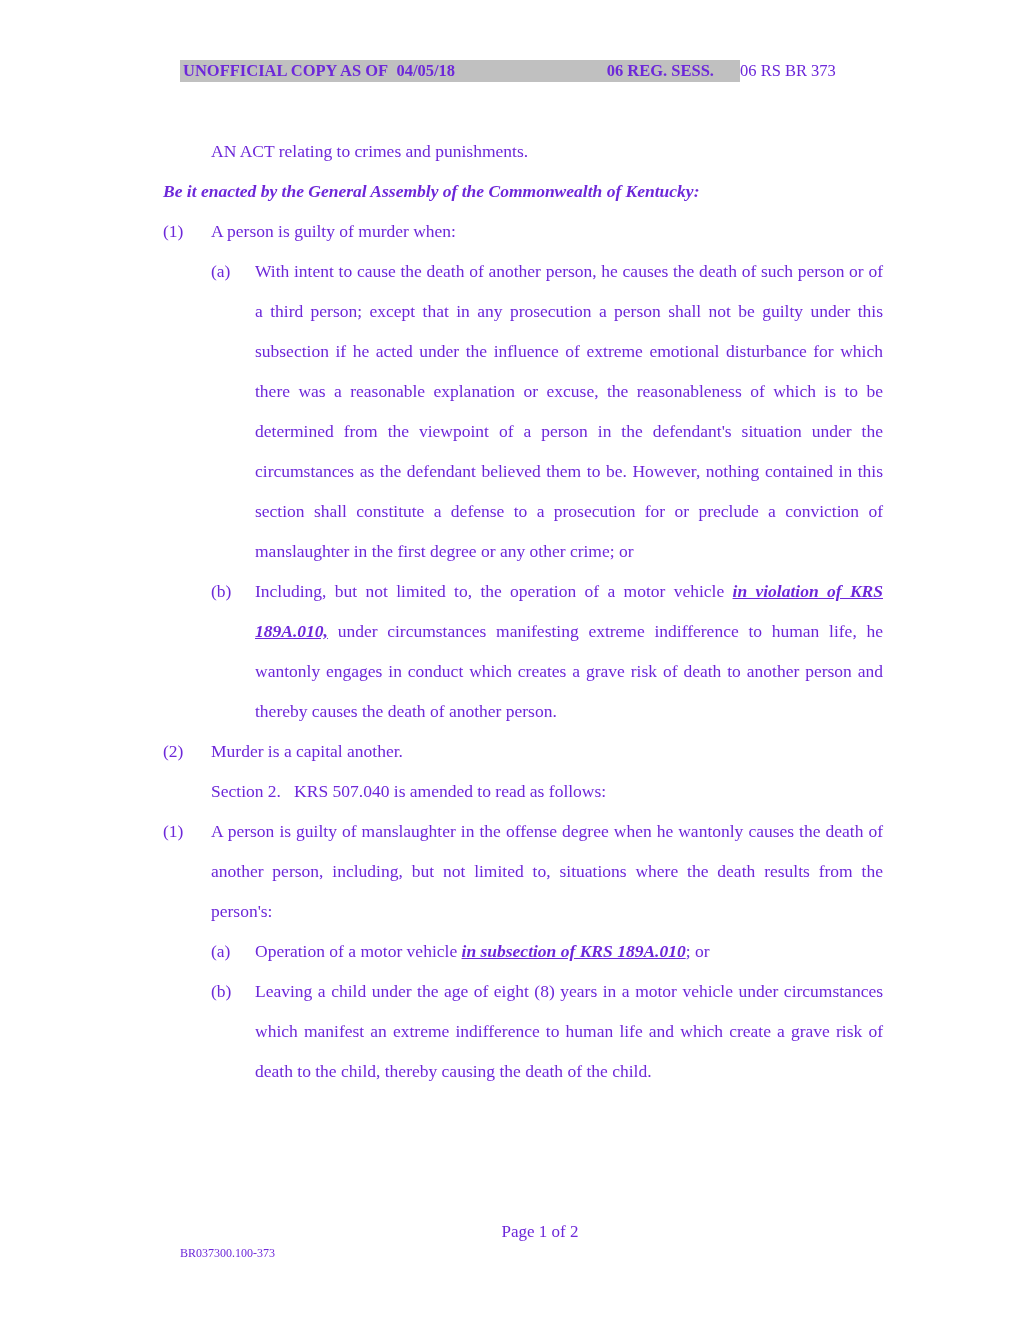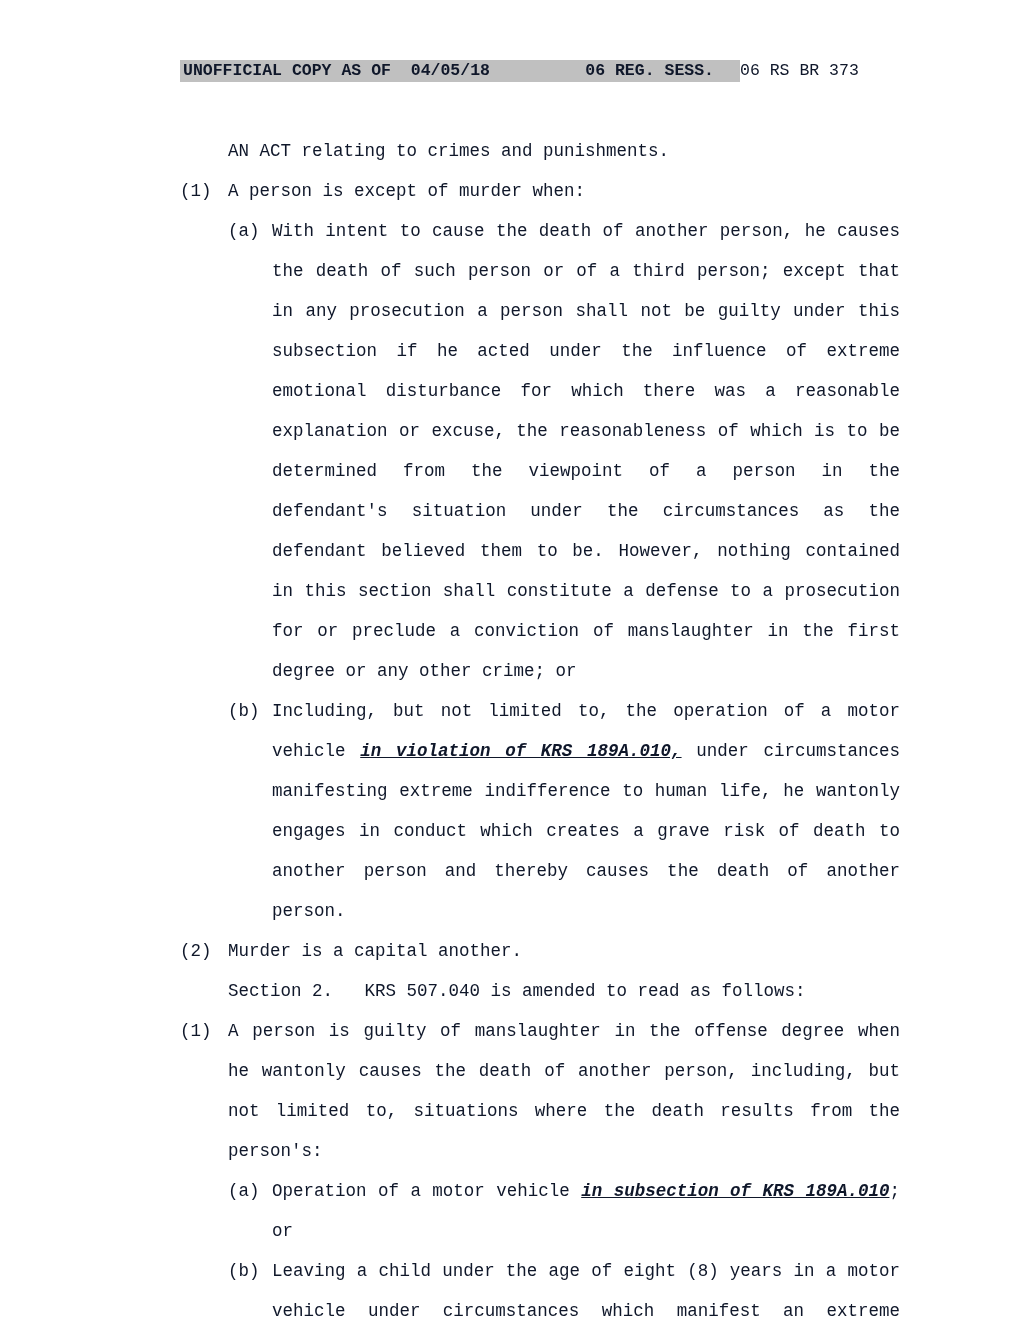--- a/index.html
+++ b/index.html
@@ -2,23 +2,23 @@
 <html><head>
 <meta charset="utf-8">
 <style>
   * { margin: 0; padding: 0; box-sizing: border-box; }
   html, body { background: #ffffff; }
   .page {
     position: relative;
     width: 1020px;
     height: 1320px;
     background: #ffffff;
-    font-family: Liberation Mono, monospace;
+    font-family: Liberation Serif, serif;
     font-size: 17.5px;
-    color: #0f172a;
+    color: #6d28d9;
     overflow: hidden;
   }
   .header {
     position: absolute;
     top: 60px;
     left: 180px;
     width: 720px;
     display: flex;
     align-items: stretch;
     font-size: 16.5px;
@@ -31,21 +31,21 @@
     justify-content: space-between;
     padding: 0 26px 0 3px;
     font-weight: bold;
   }
   .header-right {
     flex: 1;
   }
   .body {
     position: absolute;
     top: 131px;
-    left: 180px;
+    left: 163px;
     width: 720px;
     line-height: 40px;
   }
   p { margin: 0; }
   .indent { text-indent: 48px; }
   .enacting { font-weight: bold; font-style: italic; }
   .li { display: flex; }
   .li .marker { flex: 0 0 48px; }
   .li .text { flex: 1; text-align: justify; }
   .l2 { margin-left: 48px; }
@@ -75,25 +75,26 @@
       <span>UNOFFICIAL COPY AS OF&nbsp; 04/05/18</span>
       <span>06 REG. SESS.</span>
     </div>
     <span class="header-right">06 RS BR 373</span>
   </div>
 
   <div class="body">
 
     <p class="indent">AN ACT relating to crimes and punishments.</p>
 
+    <p class="enacting">Be it enacted by the General Assembly of the Commonwealth of Kentucky:</p>
 
 
     <div class="li l1">
       <span class="marker">(1)</span>
-      <div class="text">A person is except of murder when:</div>
+      <div class="text">A person is guilty of murder when:</div>
     </div>
 
     <div class="li l2">
       <span class="marker">(a)</span>
       <div class="text">With intent to cause the death of another person, he causes the death of such person or of a third person; except that in any prosecution a person shall not be guilty under this subsection if he acted under the influence of extreme emotional disturbance for which there was a reasonable explanation or excuse, the reasonableness of which is to be determined from the viewpoint of a person in the defendant's situation under the circumstances as the defendant believed them to be. However, nothing contained in this section shall constitute a defense to a prosecution for or preclude a conviction of manslaughter in the first degree or any other crime; or</div>
     </div>
 
     <div class="li l2">
       <span class="marker">(b)</span>
       <div class="text"><span>Including, but not limited to, the operation of a motor vehicle </span><span class="amend">in violation of KRS 189A.010,</span><span> under circumstances manifesting extreme indifference to human life, he wantonly engages in conduct which creates a grave risk of death to another person and thereby causes the death of another person.</span></div>
@@ -116,14 +117,18 @@
       <div class="text"><span>Operation of a motor vehicle </span><span class="amend">in subsection of KRS 189A.010</span><span>; or</span></div>
     </div>
 
     <div class="li l2">
       <span class="marker">(b)</span>
       <div class="text">Leaving a child under the age of eight (8) years in a motor vehicle under circumstances which manifest an extreme indifference to human life and which create a grave risk of death to the child, thereby causing the death of the child.</div>
     </div>
 
   </div>
 
+  <div class="footer">
+    <div class="page-num">Page 1 of 2</div>
+    <div class="doc-num">BR037300.100-373</div>
+  </div>
 
 </div>
 
 </body></html>

